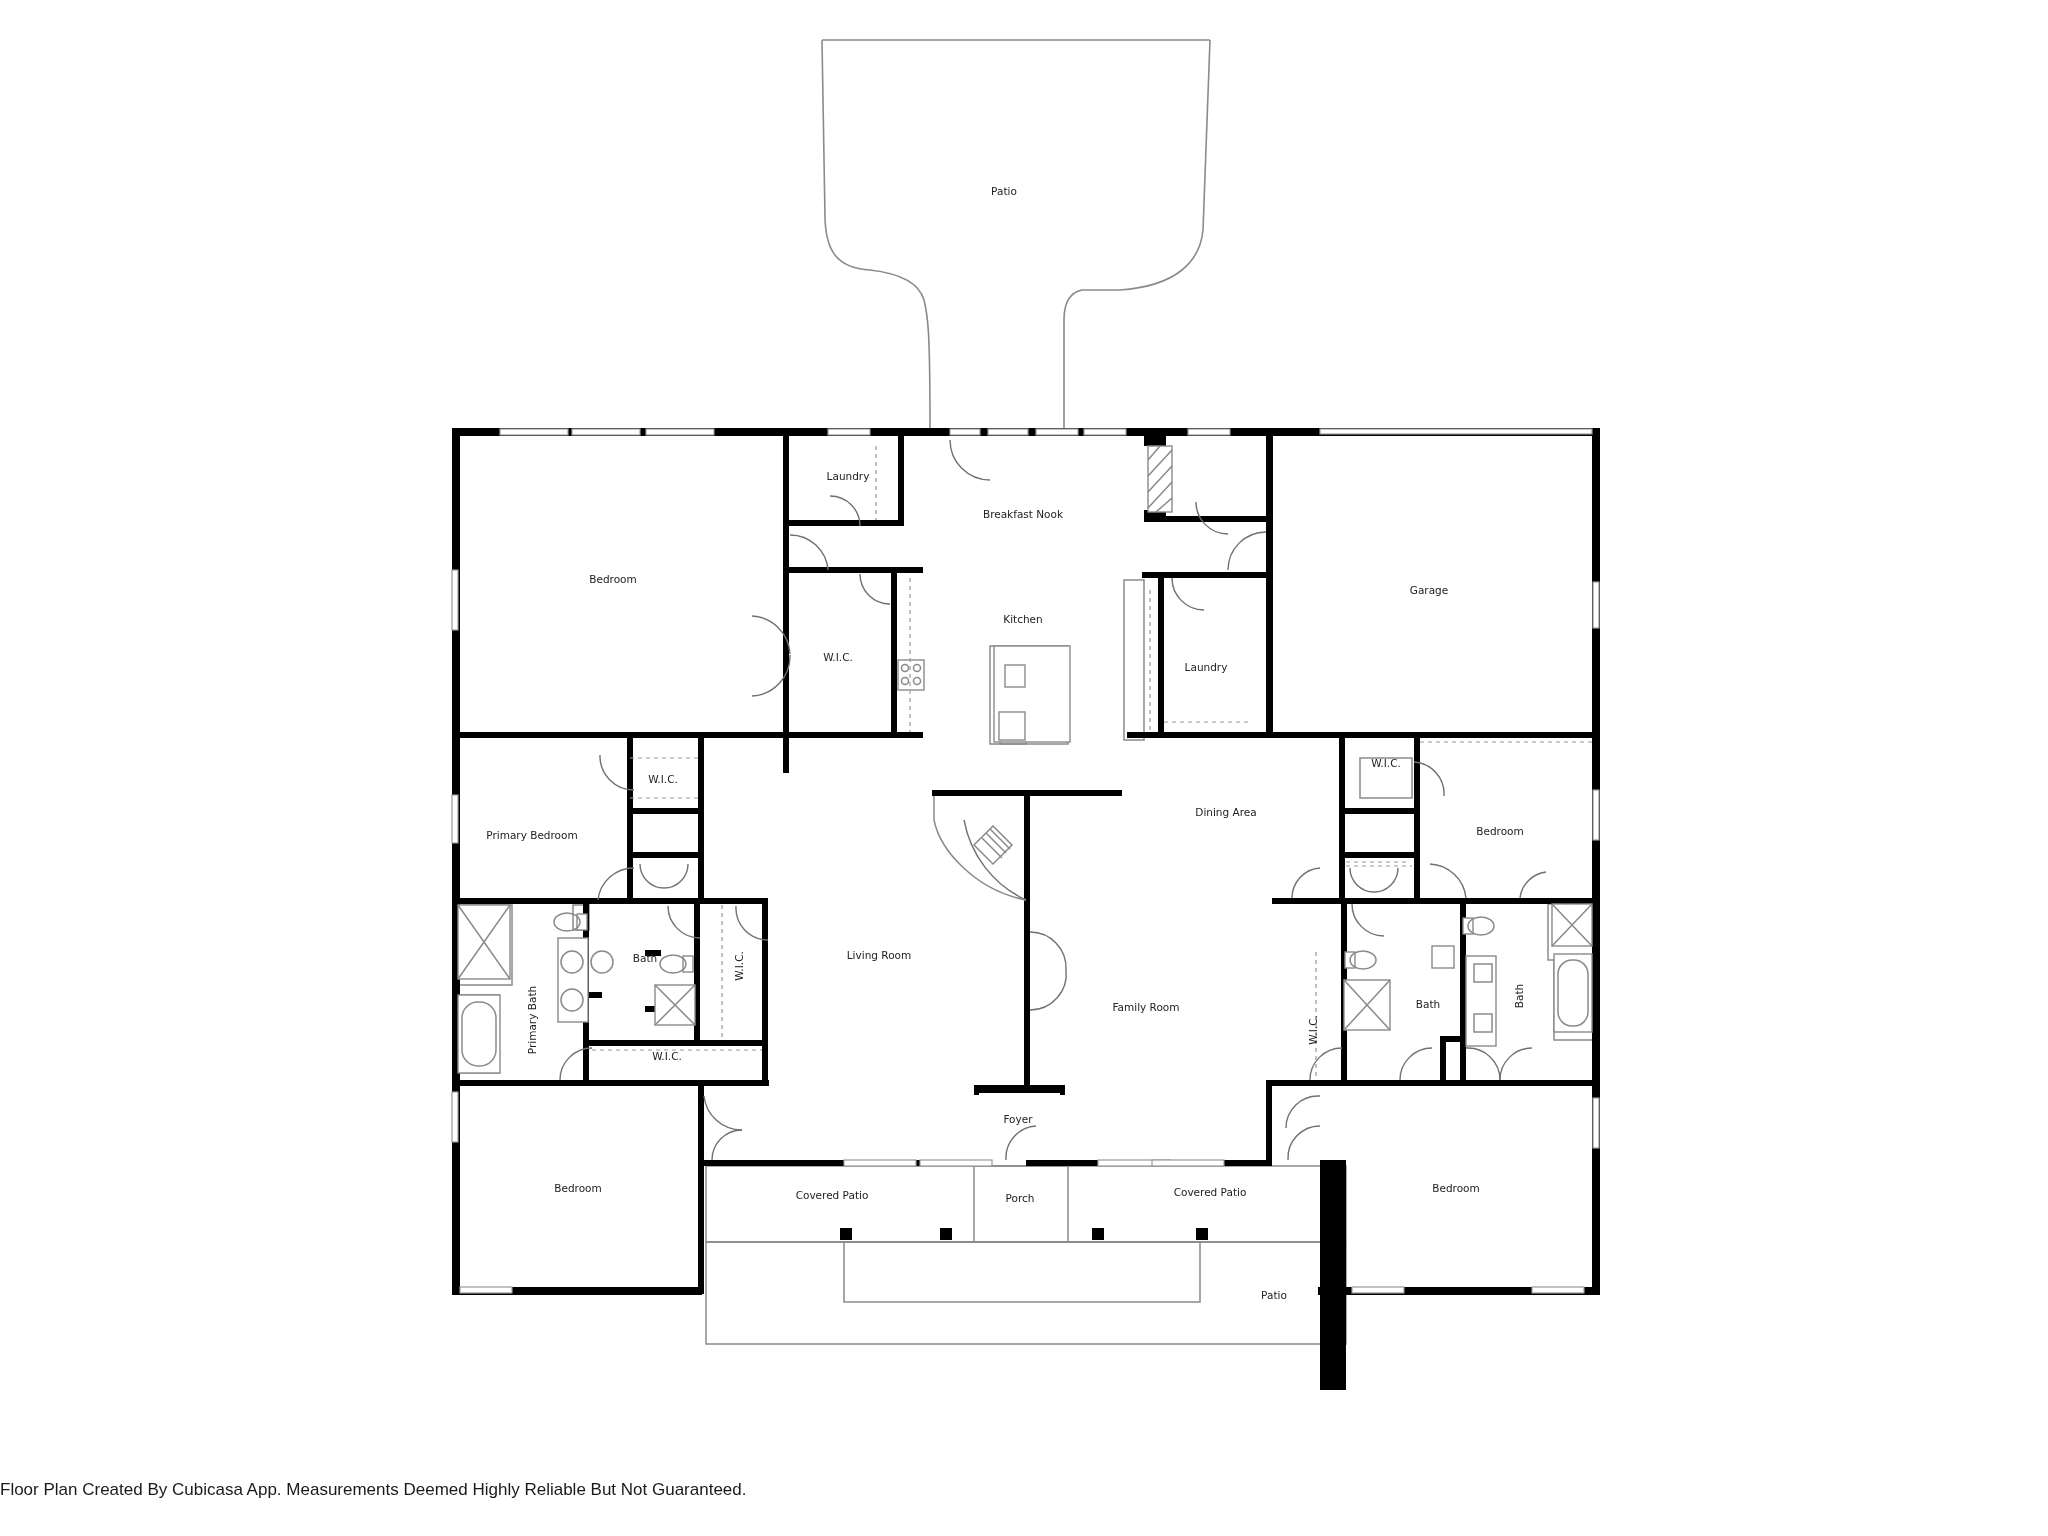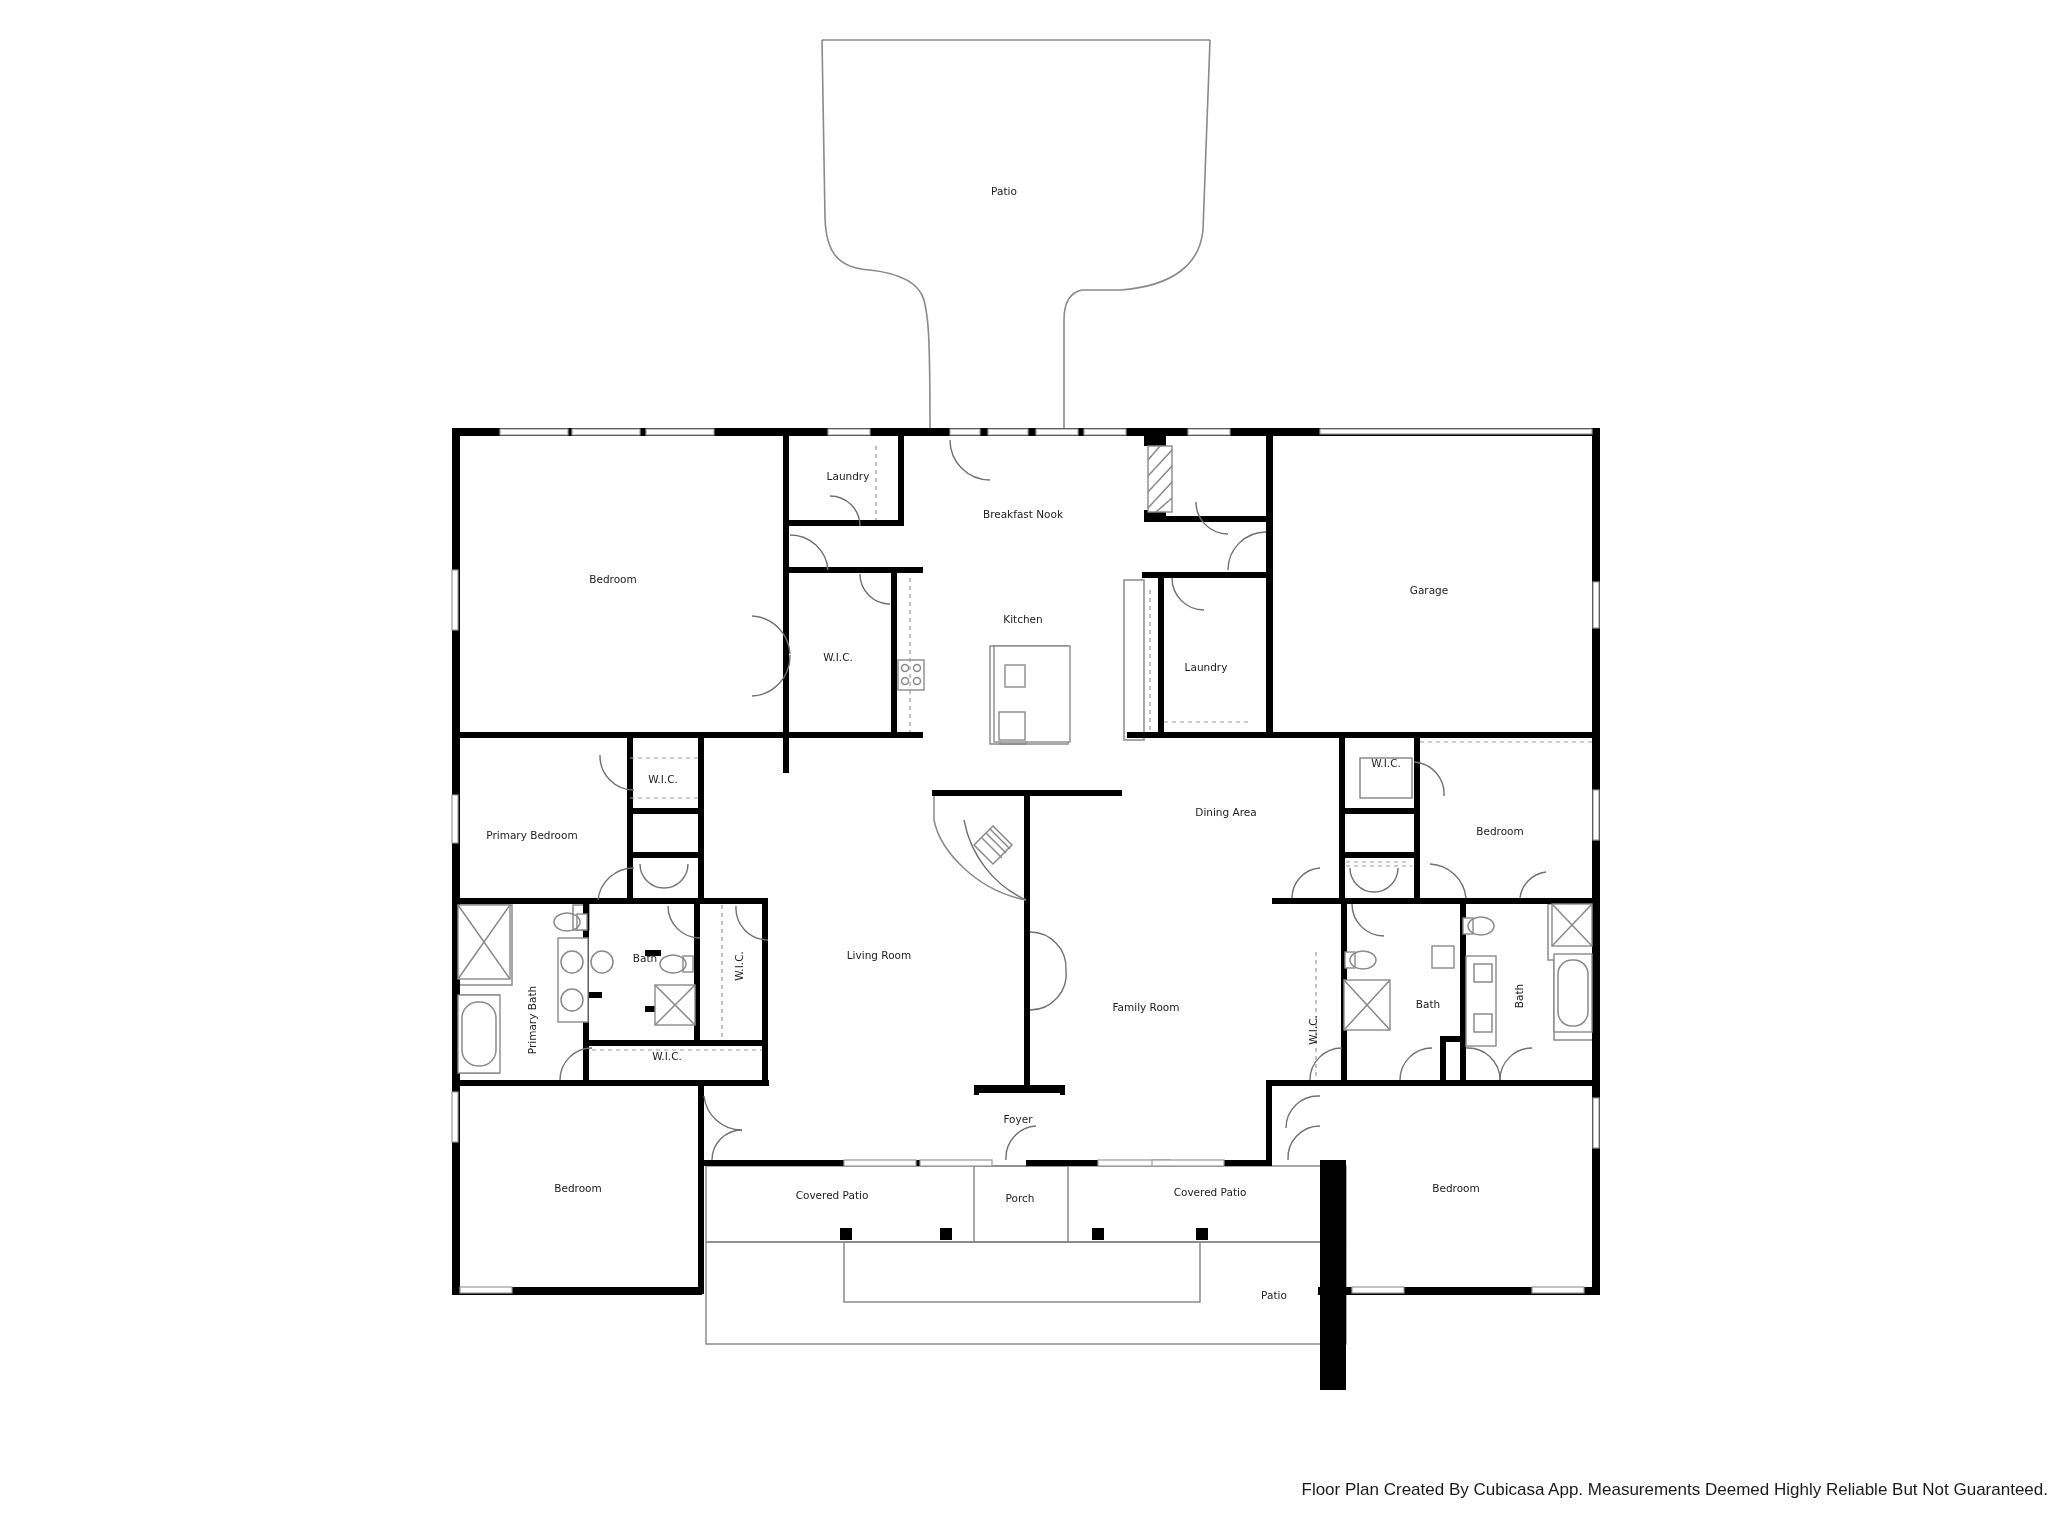--- a/index.html
+++ b/index.html
@@ -7,21 +7,21 @@
          font-family: "DejaVu Sans", sans-serif; }
   #plan { position: absolute; left: 0; top: 0; width: 2048px; height: 1536px; }
   .wall { fill: #000000; }
   .thin { fill: none; stroke: #8a8a8a; stroke-width: 1.5; }
   .outline { fill: none; stroke: #8a8a8a; stroke-width: 1.6; }
   .fixture { fill: #ffffff; stroke: #8a8a8a; stroke-width: 1.4; }
   .dash { fill: none; stroke: #9a9a9a; stroke-width: 1.2; stroke-dasharray: 4 4; }
   .window { fill: #ffffff; stroke: #9a9a9a; stroke-width: 1.2; }
   .door-arc { fill: none; stroke: #707070; stroke-width: 1.4; }
   .room-label { font-family: "DejaVu Sans", sans-serif; font-size: 10.5px; fill: #222222; }
-  .footer { position: absolute; left: 0; width: 2048px; top: 1480px; text-align: right;
+  .footer { position: absolute; left: 0; width: 2048px; top: 1480px; text-align: left;
             font-family: "Liberation Sans", sans-serif; font-size: 17px; color: #1a1a1a; }
 </style>
 </head>
 <body>
 
 <svg id="plan" viewBox="0 0 2048 1536" xmlns="http://www.w3.org/2000/svg">
   <g id="g-patio">
       <path d="M822 40 L1210 40" class="outline"></path>
       <path d="M822 40 L825 218 C826 250 836 268 870 270 C905 274 920 286 924 300 C928 316 930 330 930 428" class="outline"></path>
       <path d="M1210 40 L1203 230 C1200 262 1176 286 1120 290 L1082 290 C1072 292 1064 300 1064 320 L1064 428" class="outline"></path>

